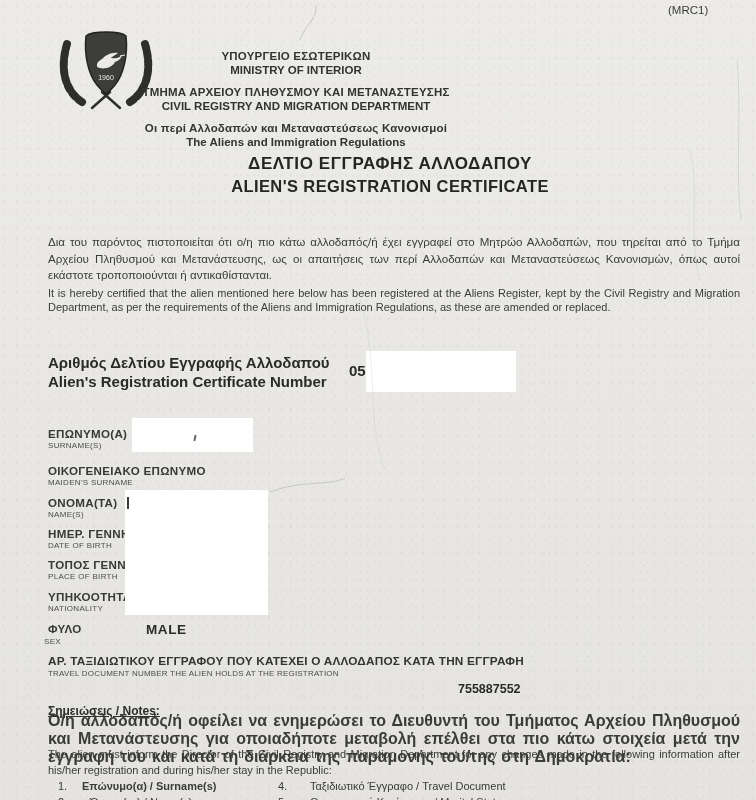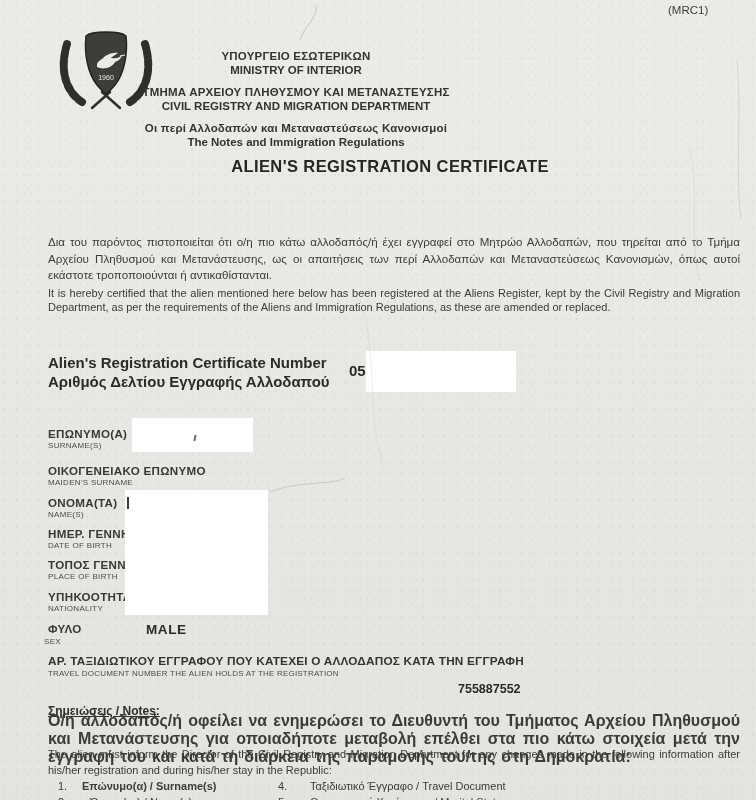--- a/index.html
+++ b/index.html
@@ -71,33 +71,34 @@
   </svg>
 
   <div class="abs hdr">
     <div class="el">ΥΠΟΥΡΓΕΙΟ ΕΣΩΤΕΡΙΚΩΝ</div>
     <div class="en">MINISTRY OF INTERIOR</div>
     <div class="gap"></div>
     <div class="el">ΤΜΗΜΑ ΑΡΧΕΙΟΥ ΠΛΗΘΥΣΜΟΥ ΚΑΙ ΜΕΤΑΝΑΣΤΕΥΣΗΣ</div>
     <div class="en">CIVIL REGISTRY AND MIGRATION DEPARTMENT</div>
     <div class="gap"></div>
     <div class="el">Οι περί Αλλοδαπών και Μεταναστεύσεως Κανονισμοί</div>
-    <div class="en">The Notes and Immigration Regulations</div>
+    <div class="en">The Aliens and Immigration Regulations</div>
   </div>
 
   <div class="abs title-blk">
+    <div class="t1">ΔΕΛΤΙΟ ΕΓΓΡΑΦΗΣ ΑΛΛΟΔΑΠΟΥ</div>
     <div class="t2">ALIEN'S REGISTRATION CERTIFICATE</div>
   </div>
 
   <div class="abs para p-el">Δια του παρόντος πιστοποιείται ότι ο/η πιο κάτω αλλοδαπός/ή έχει εγγραφεί στο Μητρώο Αλλοδαπών, που τηρείται από το Τμήμα Αρχείου Πληθυσμού και Μετανάστευσης, ως οι απαιτήσεις των περί Αλλοδαπών και Μεταναστεύσεως Κανονισμών, όπως αυτοί εκάστοτε τροποποιούνται ή αντικαθίστανται.</div>
   <div class="abs para p-en">It is hereby certified that the alien mentioned here below has been registered at the Aliens Register, kept by the Civil Registry and Migration Department, as per the requirements of the Aliens and Immigration Regulations, as these are amended or replaced.</div>
 
   <div class="abs cert-label">
+    <div>Αριθμός Δελτίου Εγγραφής Αλλοδαπού</div>
     <div>Alien's Registration Certificate Number</div>
-    <div>Αριθμός Δελτίου Εγγραφής Αλλοδαπού</div>
   </div>
   <div class="abs cert-val">05</div>
   <div class="abs redact r-cert"></div>
 
   <div class="abs fld-el" style="top:427px;">ΕΠΩΝΥΜΟ(Α)</div>
   <div class="abs fld-en" style="top:441px;">SURNAME(S)</div>
 
   <div class="abs fld-el" style="top:464px;">ΟΙΚΟΓΕΝΕΙΑΚΟ ΕΠΩΝΥΜΟ</div>
   <div class="abs fld-en" style="top:478px;">MAIDEN'S SURNAME</div>
 

